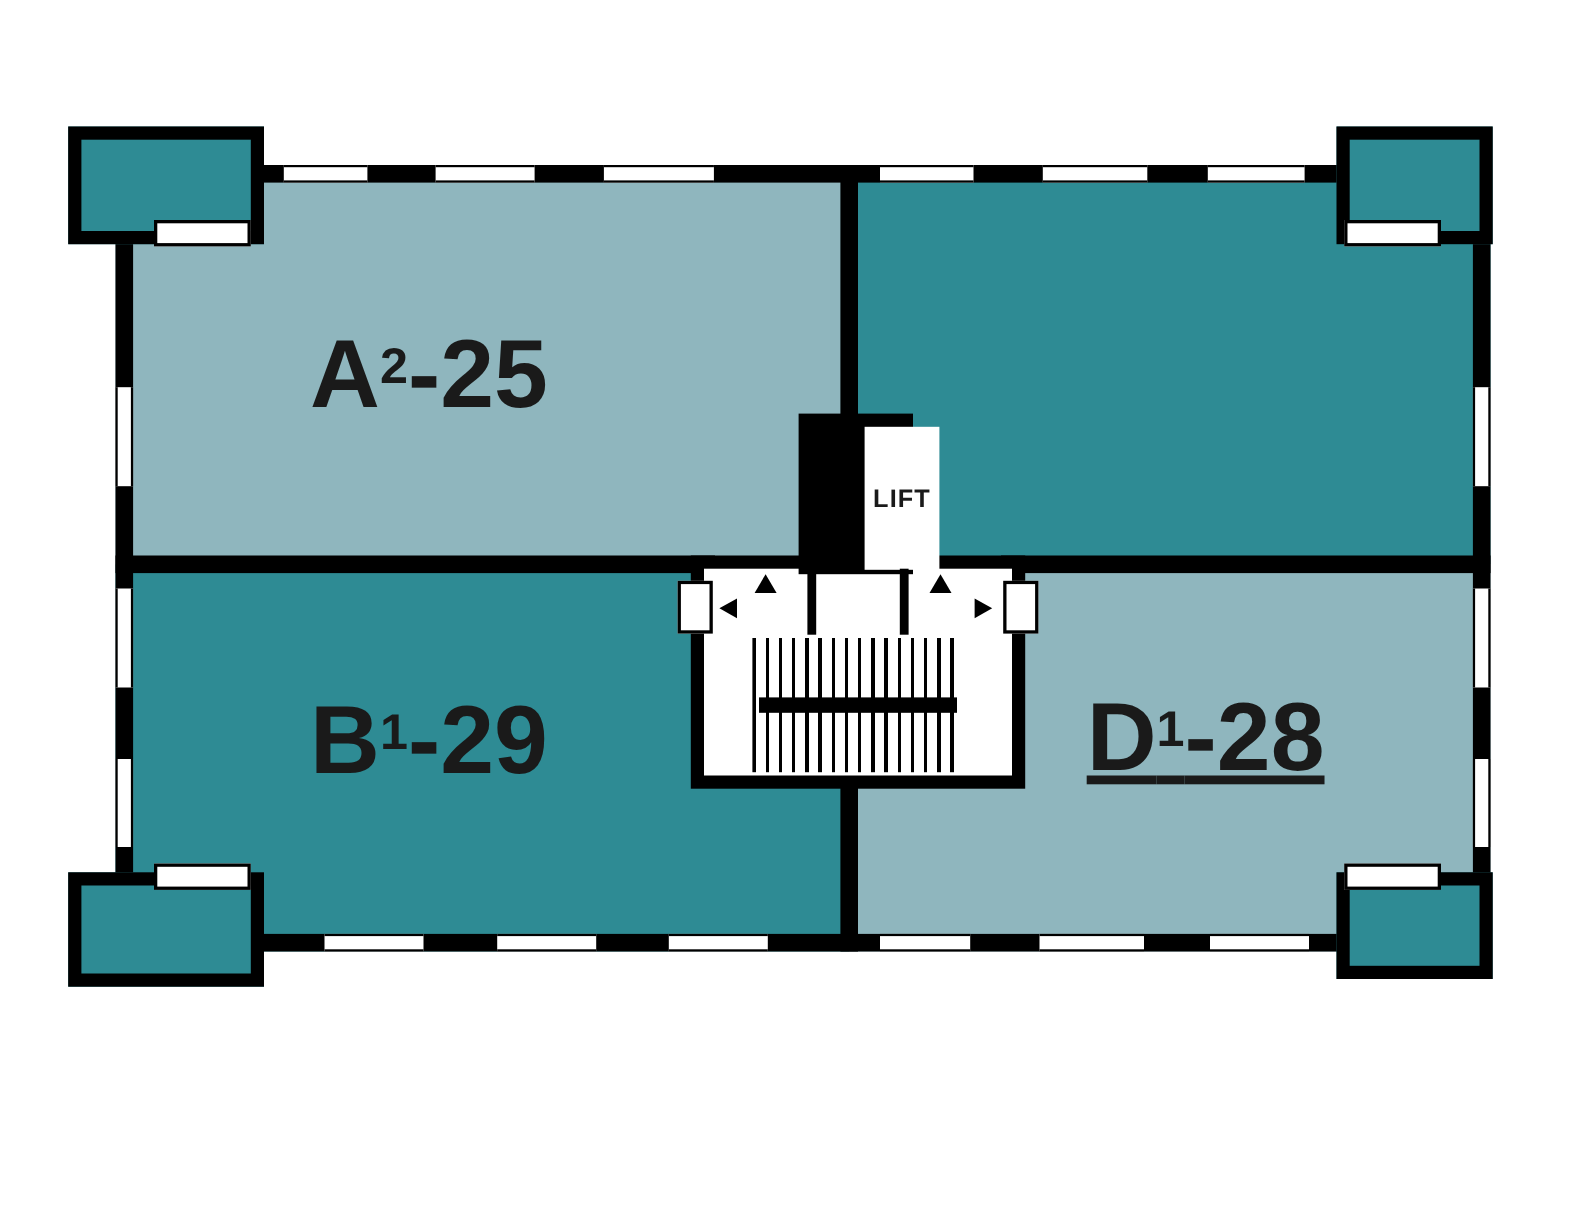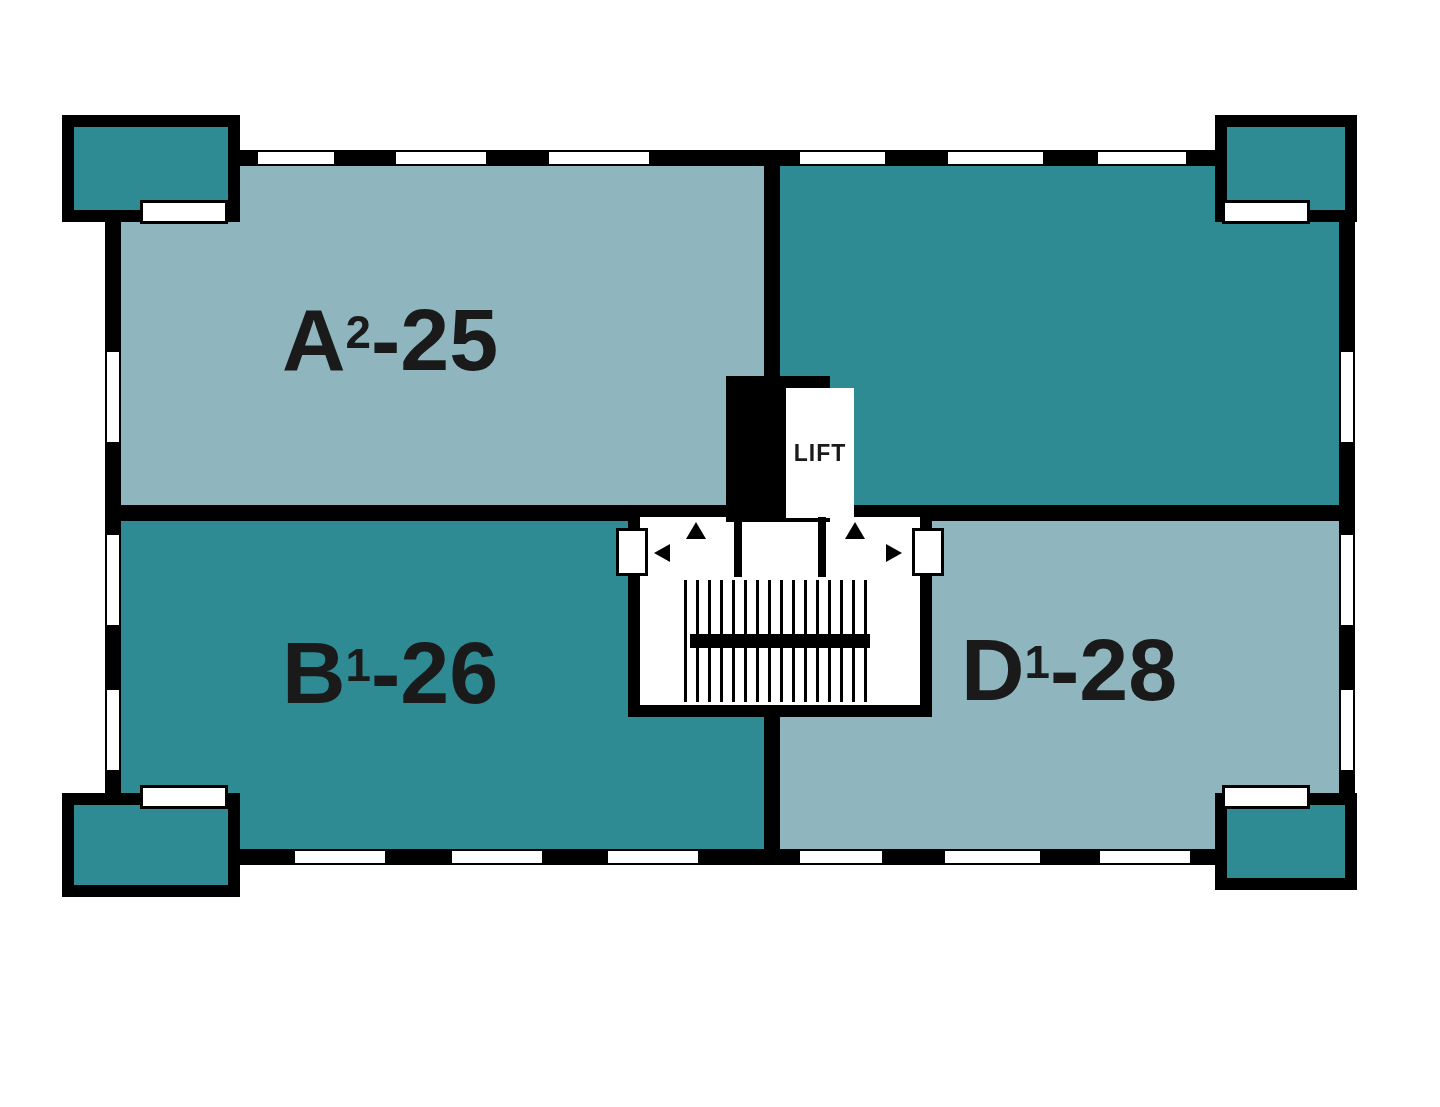--- a/index.html
+++ b/index.html
@@ -143,20 +143,20 @@
   <div class="tri tri-up" style="left:845px;top:522px;"></div>
   <div class="tri tri-right" style="left:886px;top:544px;"></div>
 
   <div class="stairs" style="left:684px;top:580px;width:192px;height:122px;"></div>
   <div class="handrail" style="left:690px;top:634px;width:180px;height:14px;"></div>
 
   <div class="room-label" style="left:390px;top:340px;">
     <span>A</span><span class="sup">2</span><span>-25</span>
   </div>
   <div class="room-label" style="left:390px;top:673px;">
-    <span>B</span><span class="sup">1</span><span>-26</span>
+    <span>B</span><span class="sup">1</span><span>-29</span>
   </div>
-  <div class="room-label" style="left:1069px;top:670px;">
+  <div class="room-label" style="left:1096px;top:670px;text-decoration:underline;">
     <span>D</span><span class="sup">1</span><span>-28</span>
   </div>
 
 
 </div>
 
 </body></html>

